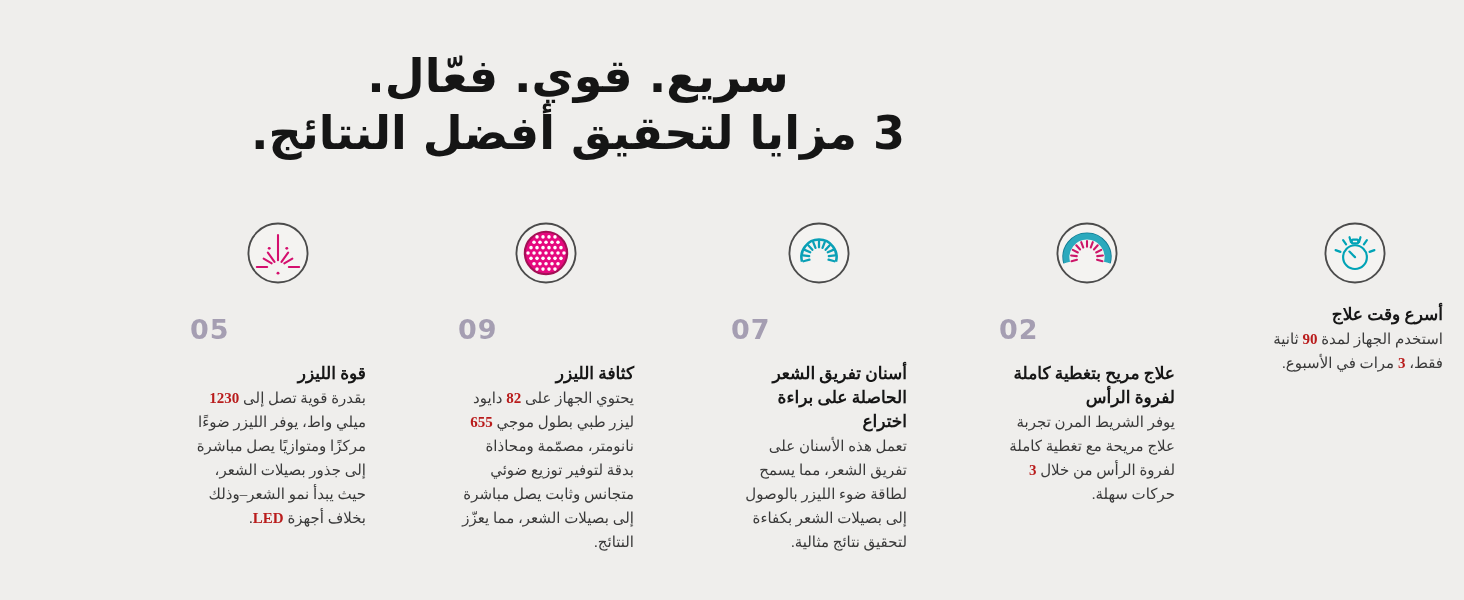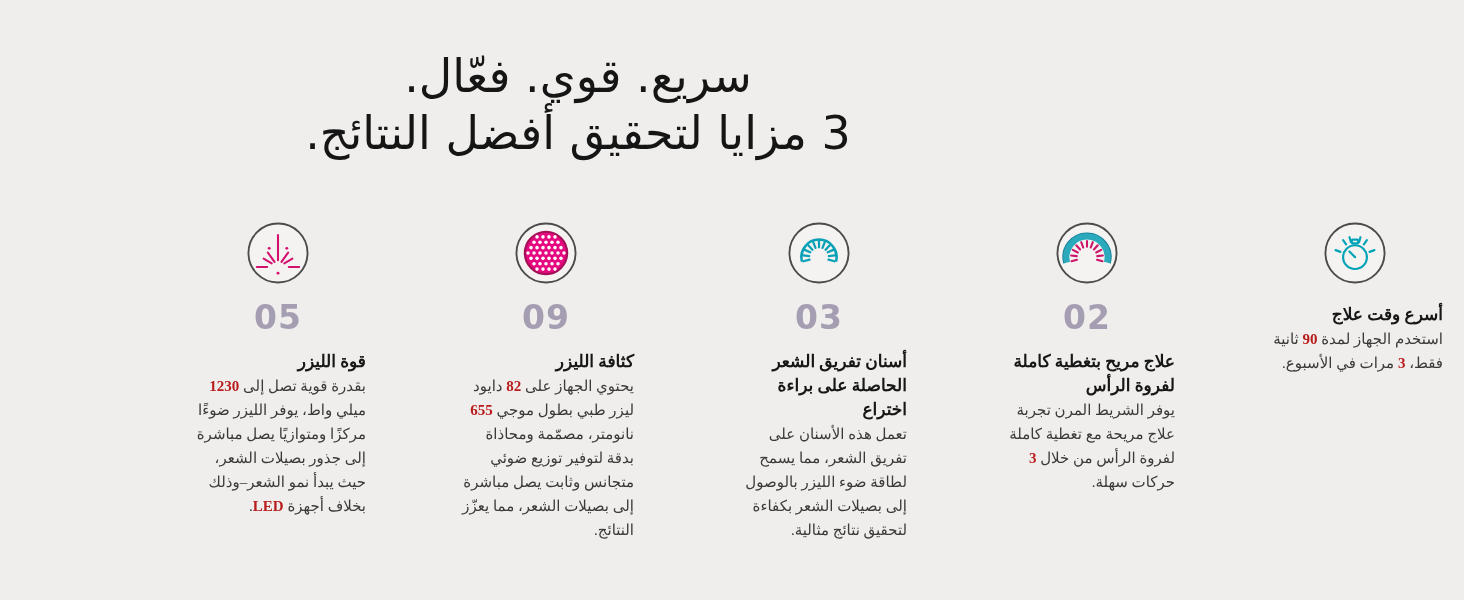--- a/index.html
+++ b/index.html
@@ -6,36 +6,35 @@
   body{
     width:1464px;height:600px;
     background:#efeeec;
     font-family:"DejaVu Sans", sans-serif;
     position:relative;overflow:hidden;
   }
   .stage{position:absolute;inset:0;}
   .heading{
     position:absolute;top:48px;left:0;width:1156px;
     text-align:center;direction:rtl;
-    color:#151515;font-weight:normal;
+    color:#151515;font-weight:bold;
     font-size:46px;line-height:57px;
     letter-spacing:0;
   }
   .columns{position:absolute;top:222px;left:0;width:1464px;height:378px;}
   .feature{position:absolute;width:176px;top:0;}
   .col-1{left:1267px;}
   .col-2{left:999px;}
   .col-3{left:731px;}
   .col-4{left:458px;}
   .col-5{left:190px;}
   .icon-wrap{display:flex;justify-content:center;height:62px;}
   .feature-number{
-    margin-top:20px;
-    text-align:center;
-    font-weight:bold;font-size:33px;line-height:27px;
+    margin-top:32px;
+    font-weight:bold;font-size:27px;line-height:27px;
     color:#a59eb2;letter-spacing:1px;
   }
   .feature-text{direction:rtl;text-align:right;margin-top:19px;font-family:Liberation Serif, serif;}
   .feature-title{
     font-weight:bold;color:#161616;
     font-size:17px;line-height:24px;
   }
   .feature-body{
     color:#3a3a3a;font-size:15px;line-height:24px;
   }
@@ -119,21 +118,21 @@
             <line x1="24.4" y1="19.5" x2="26.6" y2="25.1"></line>
             <line x1="30" y1="18.5" x2="30" y2="24.5"></line>
             <line x1="35.6" y1="19.5" x2="33.4" y2="25.1"></line>
             <line x1="40.4" y1="22.5" x2="36.4" y2="26.9"></line>
             <line x1="43.8" y1="27.0" x2="38.5" y2="29.3"></line>
             <line x1="45.4" y1="32.4" x2="39.5" y2="33.0"></line>
             <line x1="45.0" y1="38.0" x2="39.2" y2="36.5"></line>
           </g>
         </svg>
       </div>
-      <div class="feature-number">03</div>
+      <div class="feature-number">07</div>
       <div class="feature-text">
         <div class="feature-title">أسنان تفريق الشعر الحاصلة على براءة اختراع</div>
         <div class="feature-body"><span class="seg">تعمل هذه الأسنان على تفريق الشعر، مما يسمح لطاقة ضوء الليزر بالوصول إلى بصيلات الشعر بكفاءة لتحقيق نتائج مثالية.</span></div>
       </div>
     </div>
 
     <div class="feature col-4">
       <div class="icon-wrap">
         <svg width="62" height="62" viewBox="0 0 60 60">
           <circle cx="30" cy="30" r="28.6" fill="#f4f3f1" stroke="#4b4b4b" stroke-width="1.8"></circle>

